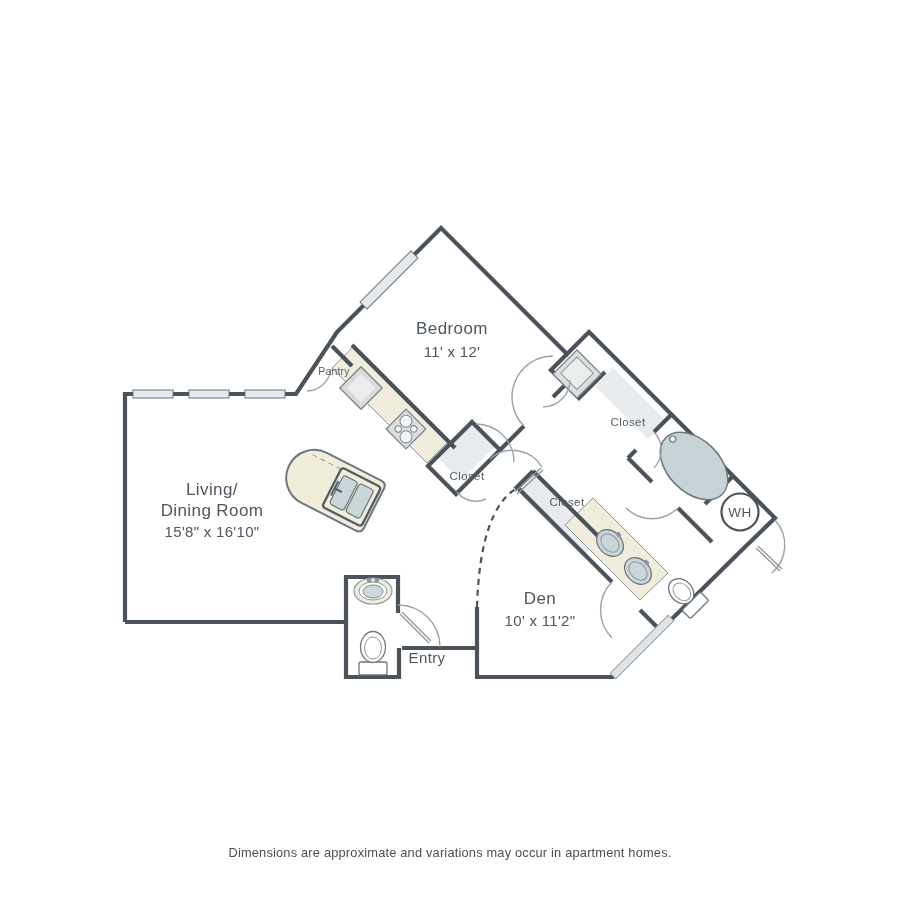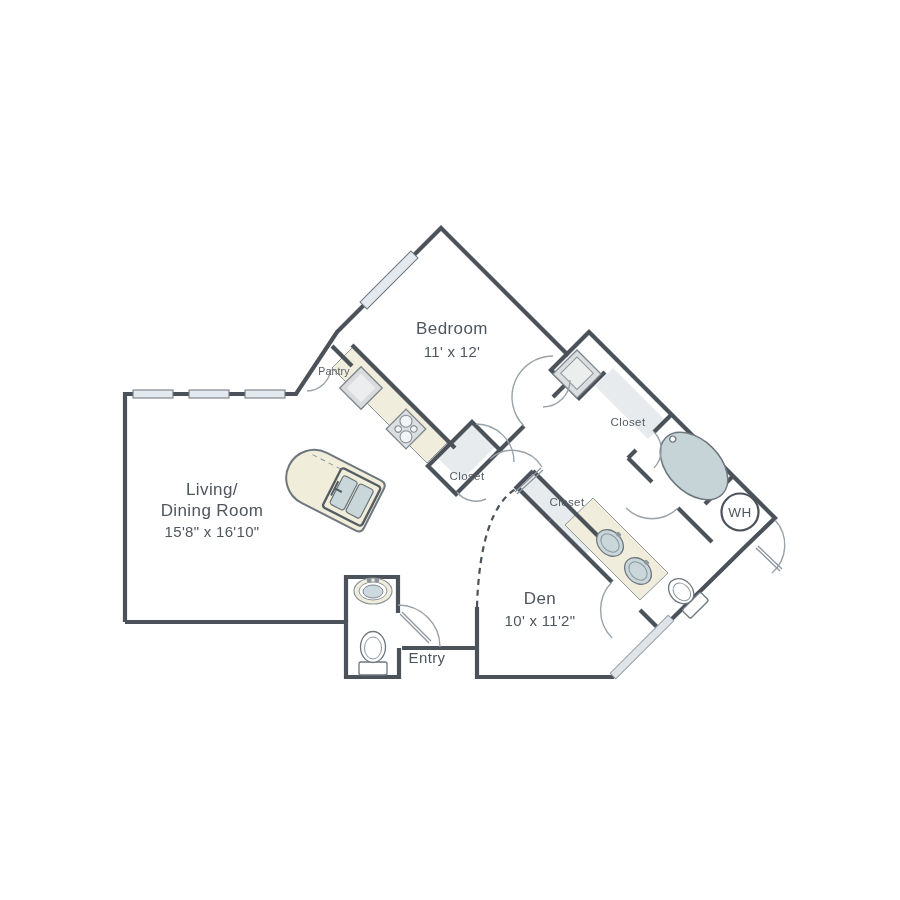--- a/index.html
+++ b/index.html
@@ -173,13 +173,14 @@
     <text class="entry-label" x="427" y="663">Entry</text>
 
     <text class="tiny-label" x="334" y="375">Pantry</text>
 
     <text class="small-label" x="467" y="480">Closet</text>
     <text class="small-label" x="567" y="506">Closet</text>
     <text class="small-label" x="628" y="426">Closet</text>
   </g>
 </svg>
 
+<div class="disclaimer">Dimensions are approximate and variations may occur in apartment homes.</div>
 </div>
 
 </body></html>

